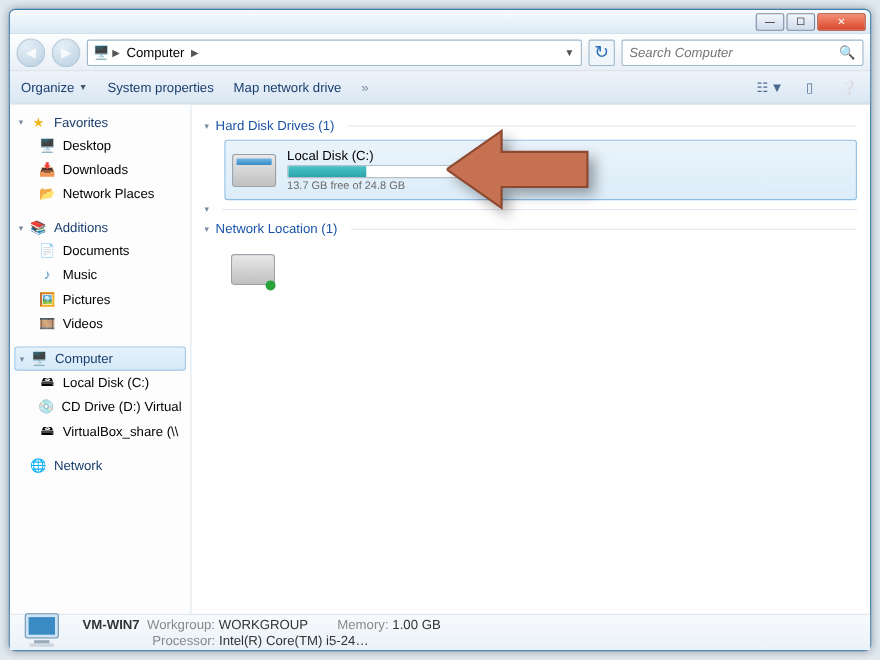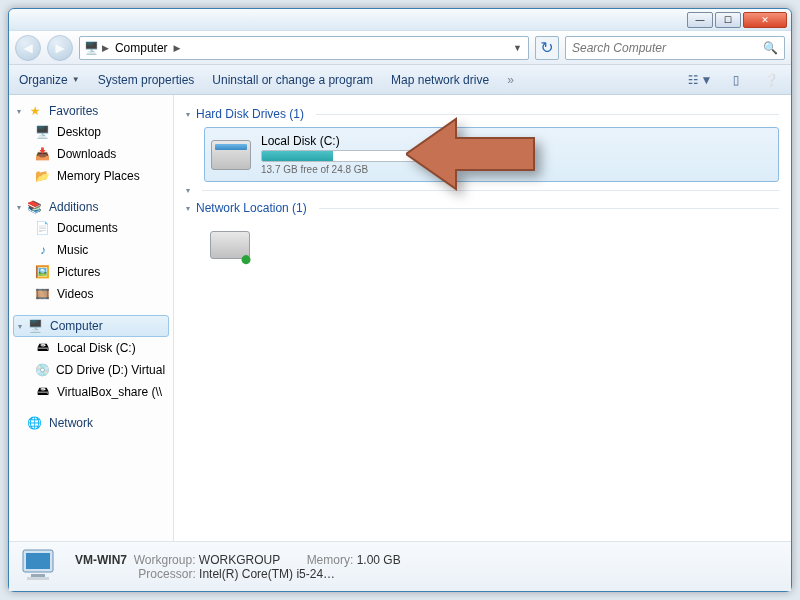--- a/index.html
+++ b/index.html
@@ -47,21 +47,21 @@
 .drive { display:flex; align-items:center; gap:10px; padding:6px; margin-left:18px; margin-bottom:4px;}
 .drive.sel { background:linear-gradient(#eaf3fb,#dcedf9); border:1px solid #8dbce3; border-radius:3px;}
 .dicon { width:40px; height:36px; display:flex; align-items:center; justify-content:center;}
 .dinfo { display:flex; flex-direction:column; gap:2px; width:180px;}
 .dname { color:#000;}
 .dbar { width:160px; height:12px; border:1px solid #b8c0c7; background:#fff; border-radius:2px; overflow:hidden;}
 .dbar>div { height:100%; background:linear-gradient(#4cc3c8,#2aa5ab);}
 .dfree { color:#6b6b6b; font-size:10px;}
 
 
-.status { height: 50px; border-top:1px solid #dfe6eb; background:linear-gradient(#f7fafd,#eaf1f7); display:flex; align-items:center; padding:6px 10px; font-size:12px; gap:12px;}
+.status { height: 33px; border-top:1px solid #dfe6eb; background:linear-gradient(#f7fafd,#eaf1f7); display:flex; align-items:center; padding:6px 10px; font-size:12px; gap:12px;}
 .status .thumb { width:44px; height:38px;}
 .status .stx { color:#333;}
 .status .gray { color:#888;}
 
 
 .arrow-overlay { position:absolute; left:406px; top:114px; pointer-events:none; filter: drop-shadow(6px 6px 6px rgba(0,0,0,.35));}
 
 
 .hdd { width:40px;height:30px;background:linear-gradient(#e8e8e8,#c0c0c0);border:1px solid #9aa0a5;border-radius:3px;position:relative;}
 .hdd::after{content:"";position:absolute;left:3px;right:3px;top:3px;height:6px;background:linear-gradient(#6fb8e8,#3a8ac4);border-radius:1px;}
@@ -100,21 +100,20 @@
       <span style="color:#2a6db8;">🔍</span>
     </div>
   </div>
 
   <div class="toolbar">
     <div class="tool">
         <span>Organize</span>
         <span class="dd">▼</span>
       </div>
     <div class="tool">System properties</div>
-    <div class="tool">Uninstall or change a program</div>
     <div class="tool">Map network drive</div>
     <span style="color:#7a8aa0;user-select:none;">»</span>
     <div class="tool-spacer"></div>
     <div class="tool-icn">☷<span class="dd" style="margin-left:2px;">▼</span></div>
     <div class="tool-icn">▯</div>
     <div class="tool-icn" style="color:#2a6db8;">❔</div>
   </div>
 
   <div class="body">
 
@@ -129,21 +128,21 @@
         <div class="side-item">
             <span class="icn">🖥️</span>
             <span>Desktop</span>
           </div>
         <div class="side-item">
             <span class="icn" style="color:#d8a33a;">📥</span>
             <span>Downloads</span>
           </div>
         <div class="side-item">
             <span class="icn" style="color:#d8a33a;">📂</span>
-            <span>Memory Places</span>
+            <span>Network Places</span>
           </div>
       </div>
 
       <div class="side-group">
         <div class="side-hdr">
           <span class="tri">▾</span>
           <span class="icn" style="color:#d8a33a;">📚</span>
           <span>Additions</span>
         </div>
         <div class="side-item">

